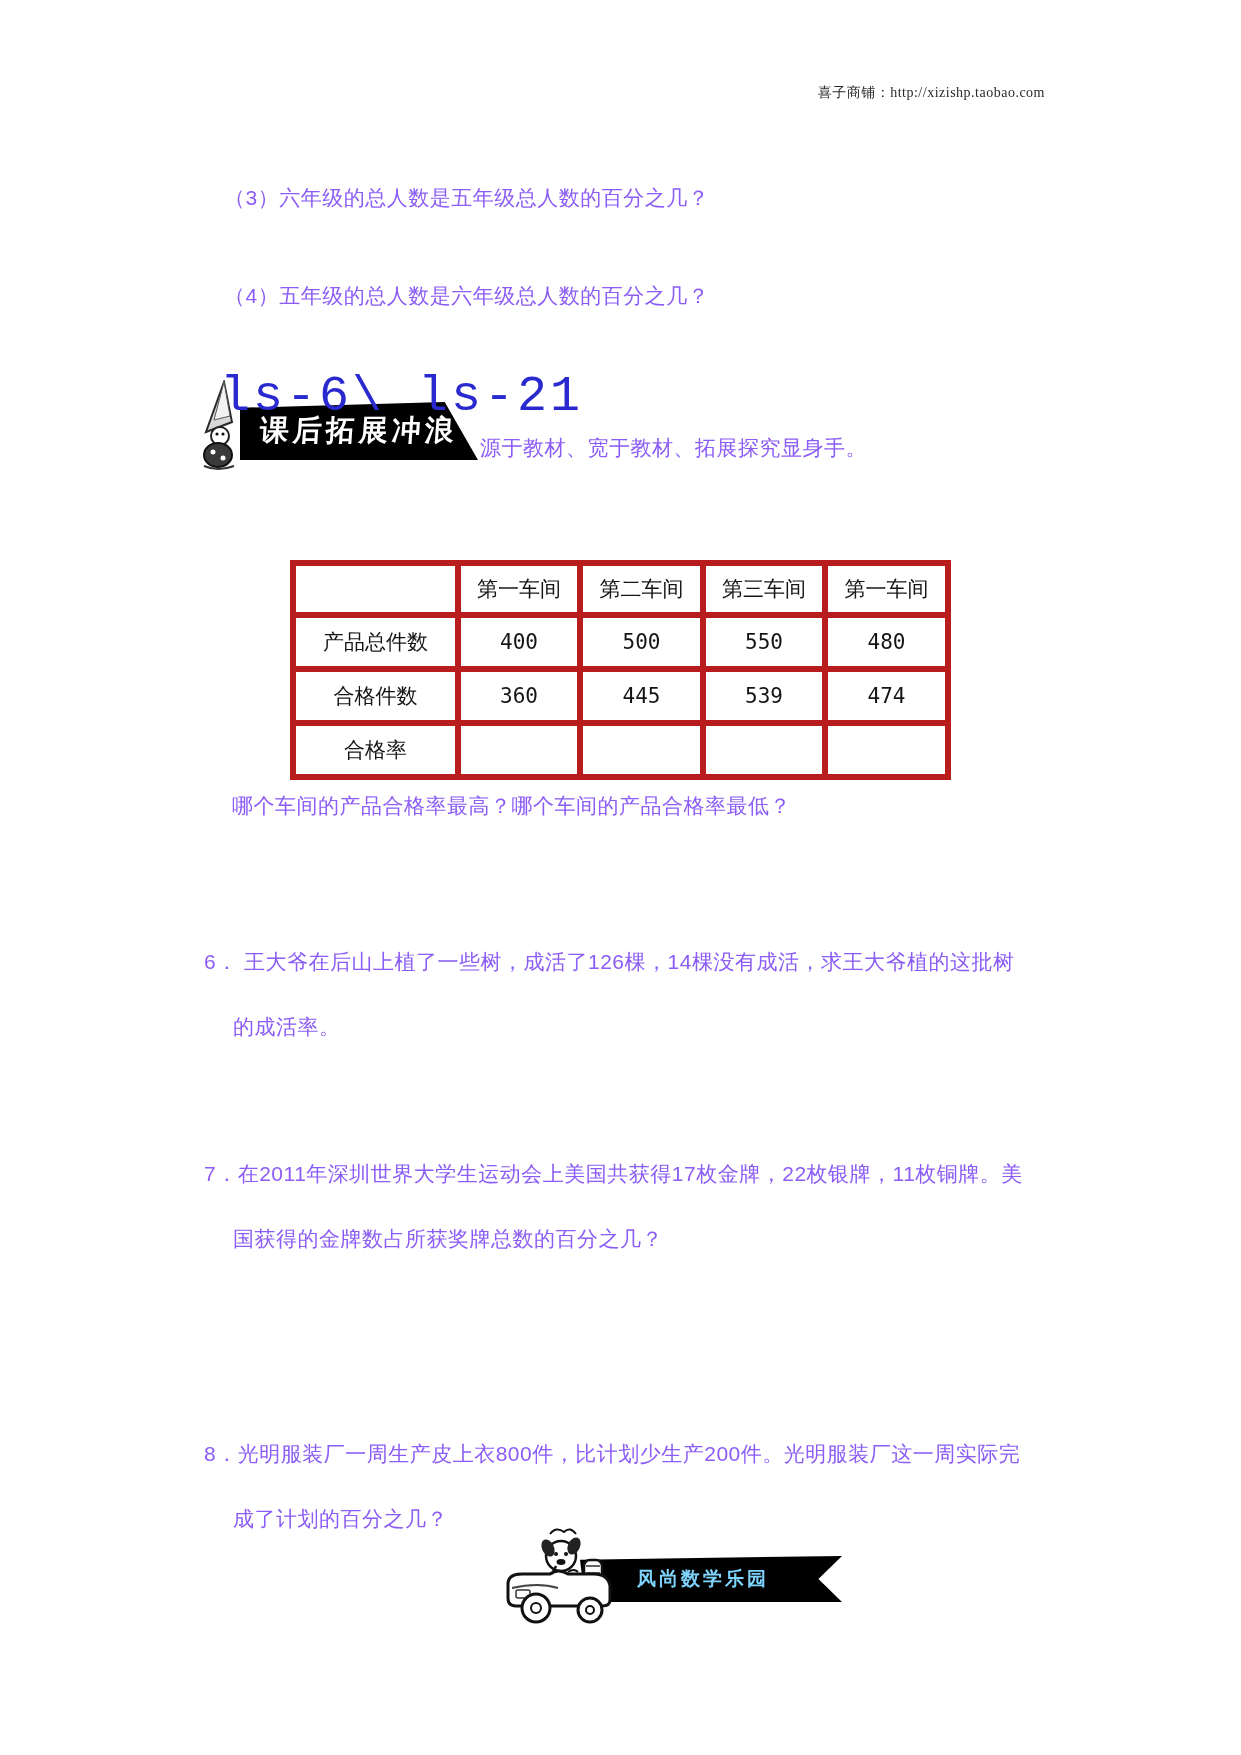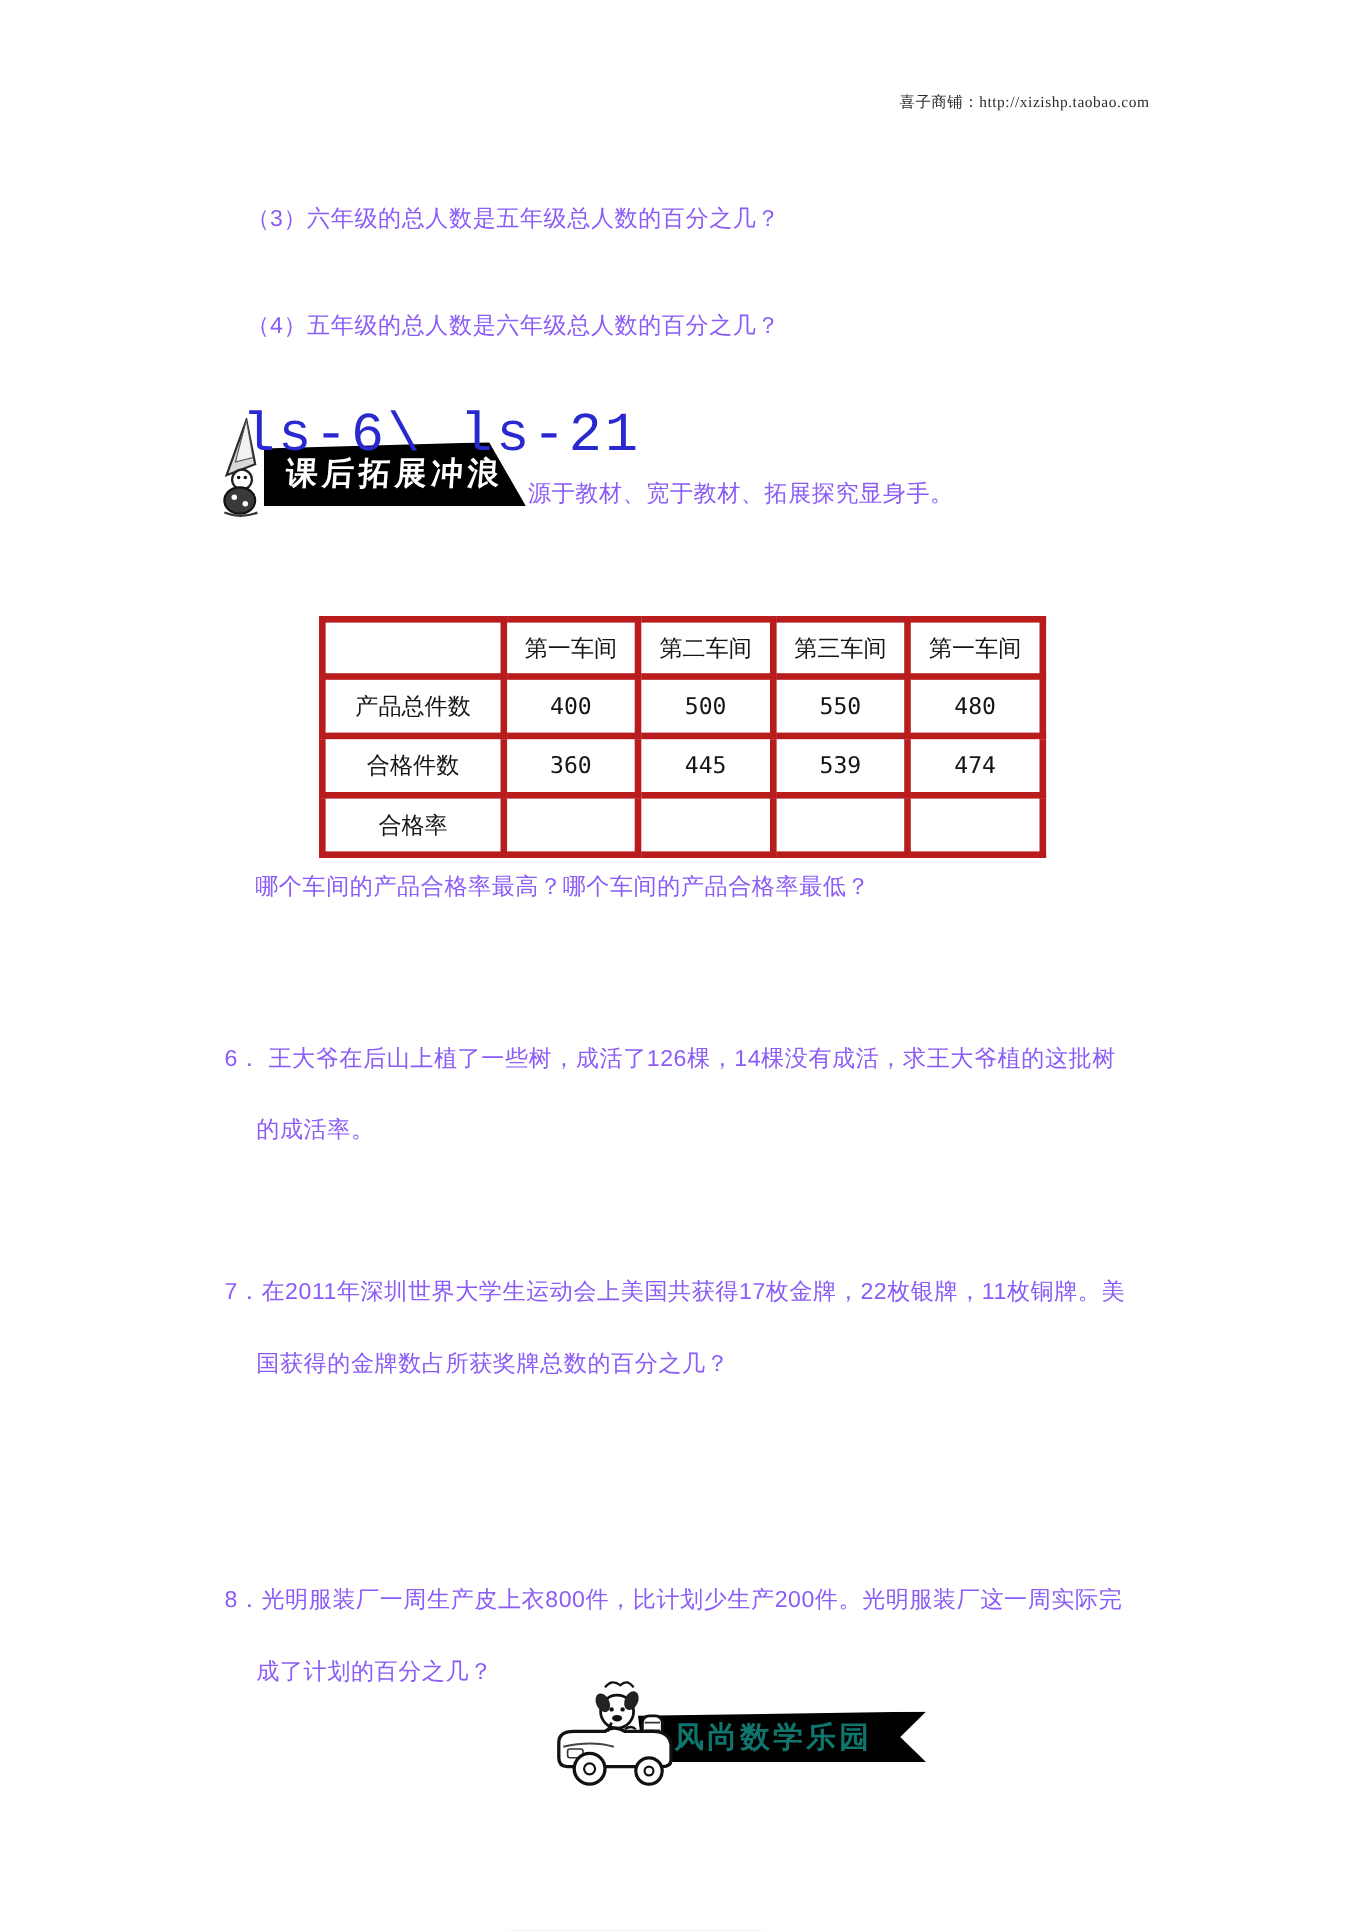--- a/index.html
+++ b/index.html
@@ -105,22 +105,22 @@
     left: 142px; top: 36px;
     width: 262px; height: 46px;
     background: #000;
     clip-path: polygon(0 8%, 100% 0, 91% 50%, 100% 100%, 2% 100%);
     display: flex;
     align-items: center;
     justify-content: center;
     z-index: 1;
   }
   .footer-label {
-    color: #0f766e;
-    font-size: 27px;
+    color: #7dd3fc;
+    font-size: 19px;
     font-weight: 700;
     letter-spacing: 3px;
     padding-right: 16px;
     white-space: nowrap;
   }
   .car { position: absolute; left: 60px; top: 6px; z-index: 2; }
 </style>
 </head>
 <body>
 

